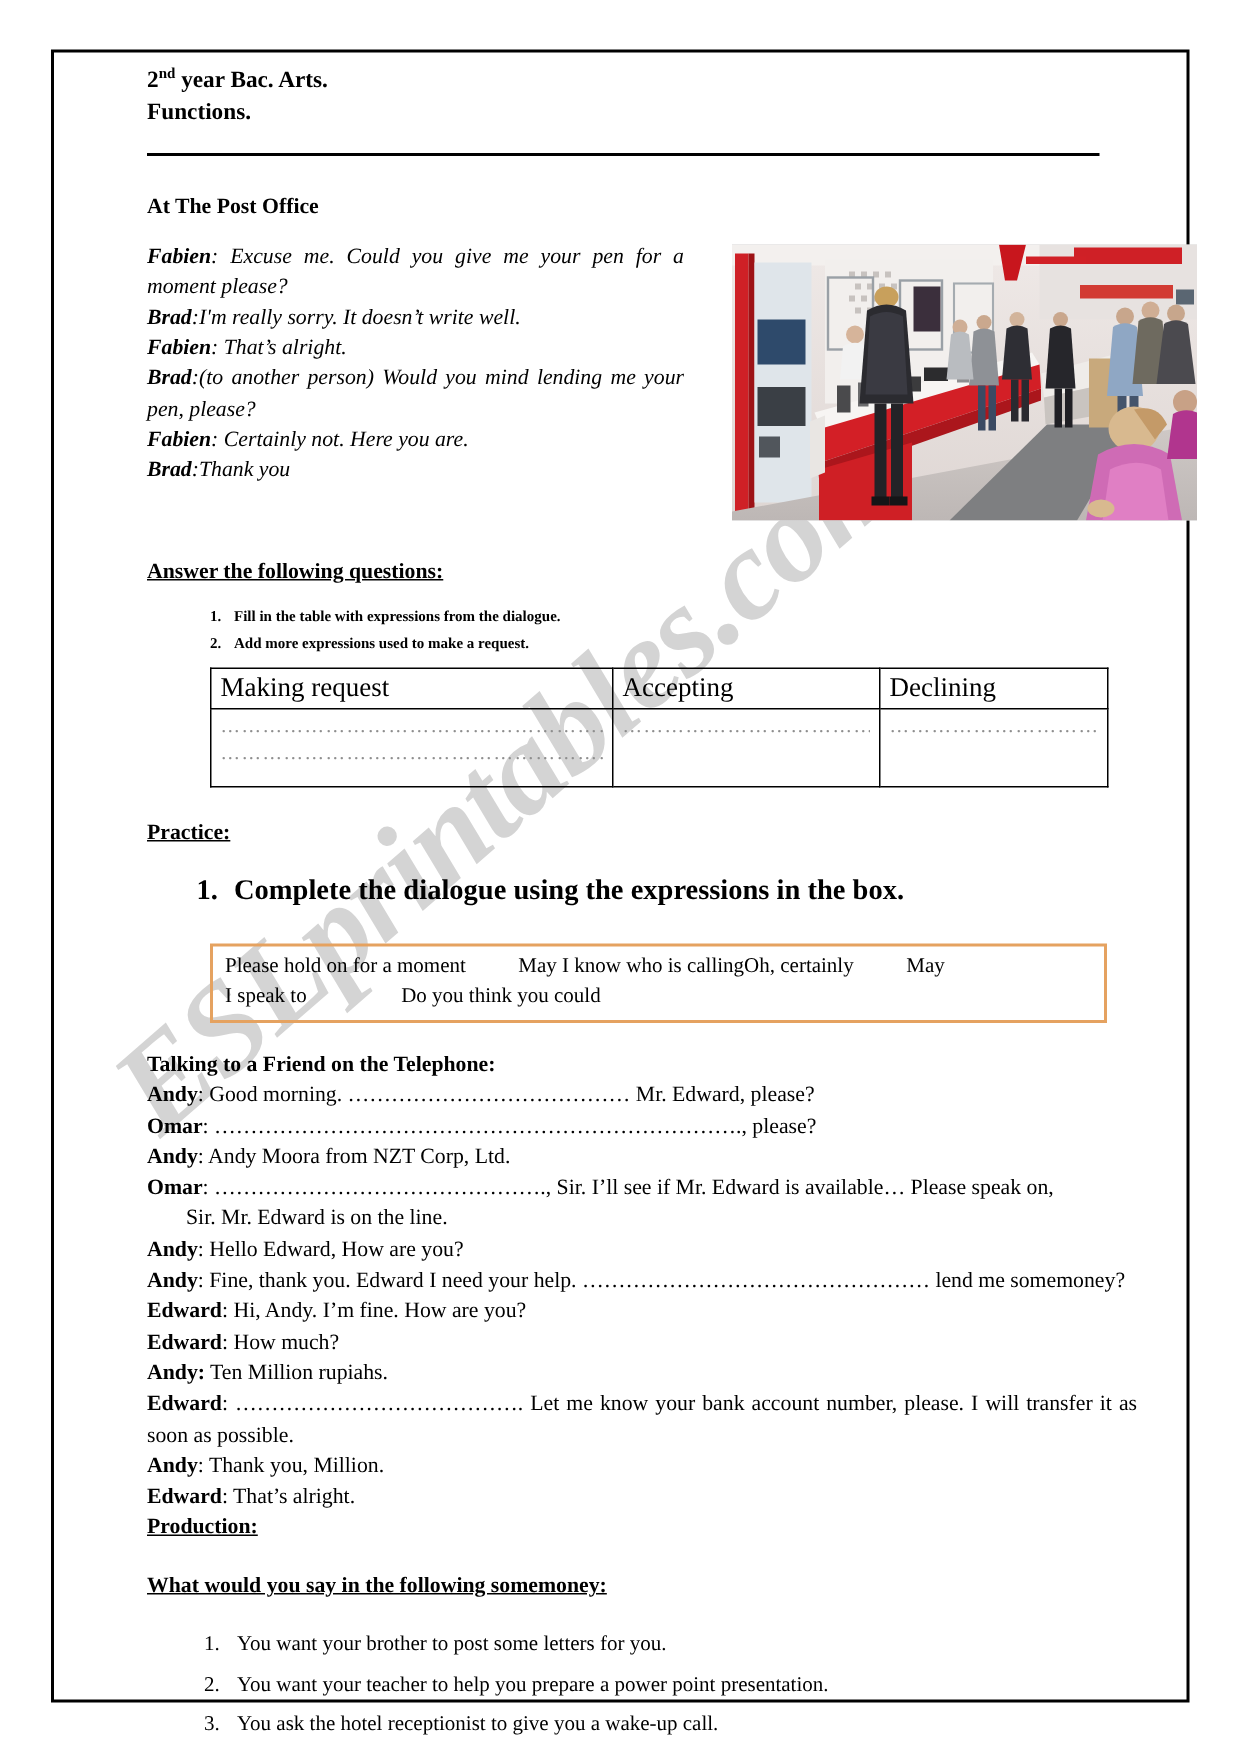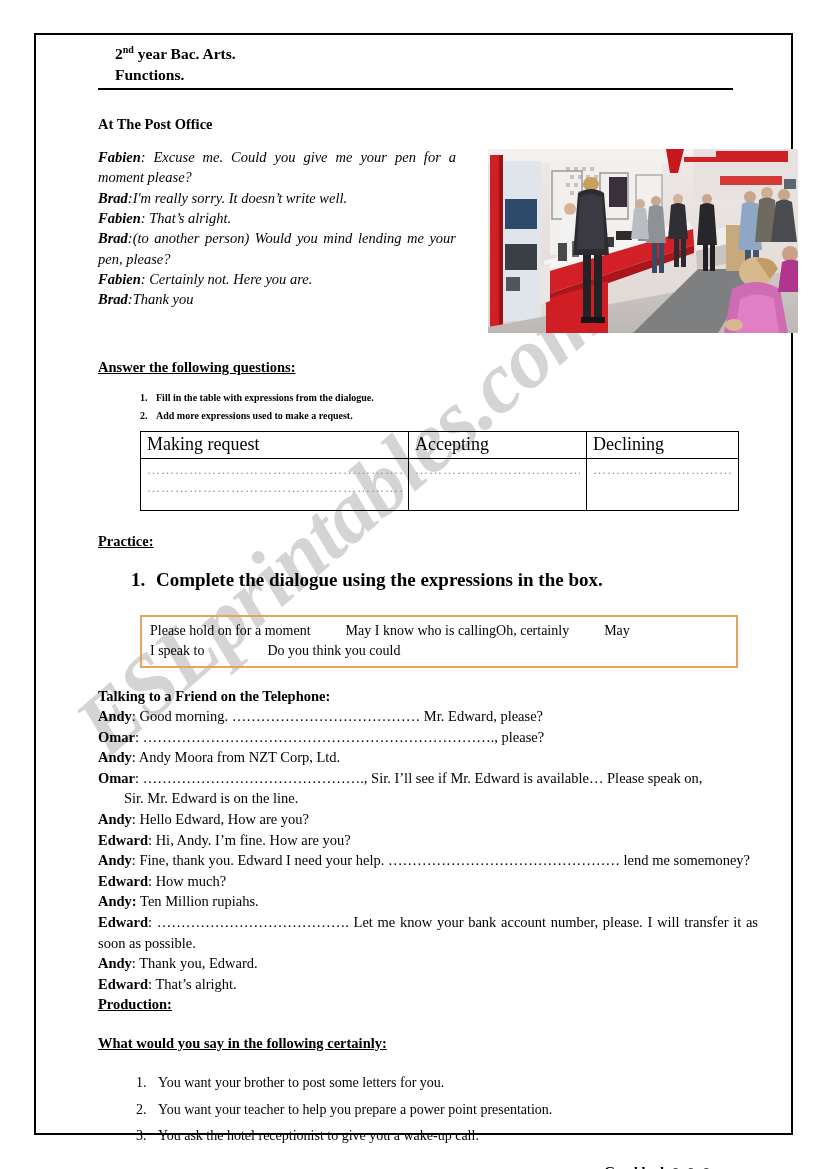--- a/index.html
+++ b/index.html
@@ -53,22 +53,21 @@
     position: absolute;
     left: 62px; top: 8px;
     width: 660px;
     z-index: 10;
   }
 
   .hdr-block {
     font-size: 15.5px;
     line-height: 1.32;
     font-weight: bold;
-    padding-bottom: 2px;
-    margin-left: 17px;
+    padding-bottom: 16px;
   }
   .hdr-block .sup { font-size: 10px; vertical-align: super; font-weight: bold;}
   .hdr-rule {
     border-bottom: 2.5px solid #000;
     width: 635px;
     margin-top: 1px;
     margin-bottom: 26px;
   }
 
   h2.section-title {
@@ -426,32 +425,32 @@
 
     <div class="tel-head">Talking to a Friend on the Telephone:</div>
 
     <div class="tel-body">
       <p class="tel-line"><span class="spk">Andy</span><span>: </span><span>Good morning. ………………………………… Mr. Edward, please?</span></p>
       <p class="tel-line"><span class="spk">Omar</span><span>: </span><span>………………………………………………………………., please?</span></p>
       <p class="tel-line"><span class="spk">Andy</span><span>: </span><span> Andy Moora from NZT Corp, Ltd.</span></p>
       <p class="tel-line just"><span class="spk">Omar</span><span>: </span><span> ………………………………………., Sir. I’ll see if Mr. Edward is available… Please speak on,</span></p>
       <p class="tel-line"><span class="ind"></span><span>Sir. Mr. Edward is on the line.</span></p>
       <p class="tel-line"><span class="spk">Andy</span><span>: </span><span> Hello Edward, How are you?</span></p>
+      <p class="tel-line just"><span class="spk">Andy</span><span>: </span><span> Fine, thank you. Edward I need your help. ………………………………………… lend me somemoney?</span></p>
       <p class="tel-line"><span class="spk">Edward</span><span>: </span><span> Hi, Andy. I’m fine. How are you?</span></p>
-      <p class="tel-line just"><span class="spk">Andy</span><span>: </span><span> Fine, thank you. Edward I need your help. ………………………………………… lend me somemoney?</span></p>
       <p class="tel-line"><span class="spk">Edward</span><span>: </span><span> How much?</span></p>
       <p class="tel-line"><span class="spk">Andy:</span><span> </span><span>Ten Million rupiahs.</span></p>
       <p class="tel-line just"><span class="spk">Edward</span><span>: </span><span> …………………………………. Let me know your bank account number, please. I will transfer it   as soon as possible.</span></p>
-      <p class="tel-line"><span class="spk">Andy</span><span>: </span><span> Thank you, Edward.</span></p>
+      <p class="tel-line"><span class="spk">Andy</span><span>: </span><span> Thank you, Million.</span></p>
       <p class="tel-line"><span class="spk">Edward</span><span>: </span><span> That’s alright.</span></p>
     </div>
 
     <div class="underlined-head" style="margin-top:2px;">Production:</div>
 
-    <div class="underlined-head">What would you say in the following certainly:</div>
+    <div class="underlined-head">What would you say in the following somemoney:</div>
 
     <ol class="slist">
       <li>You want your brother to post some letters for you.</li>
       <li>You want your teacher to help you prepare a power point presentation.</li>
       <li>You ask the hotel receptionist to give you a wake-up call.</li>
     </ol>
 
     <div class="goodluck"><span>Good luck</span><span class="smileys">☺☺☺</span></div>
 
   </div>

